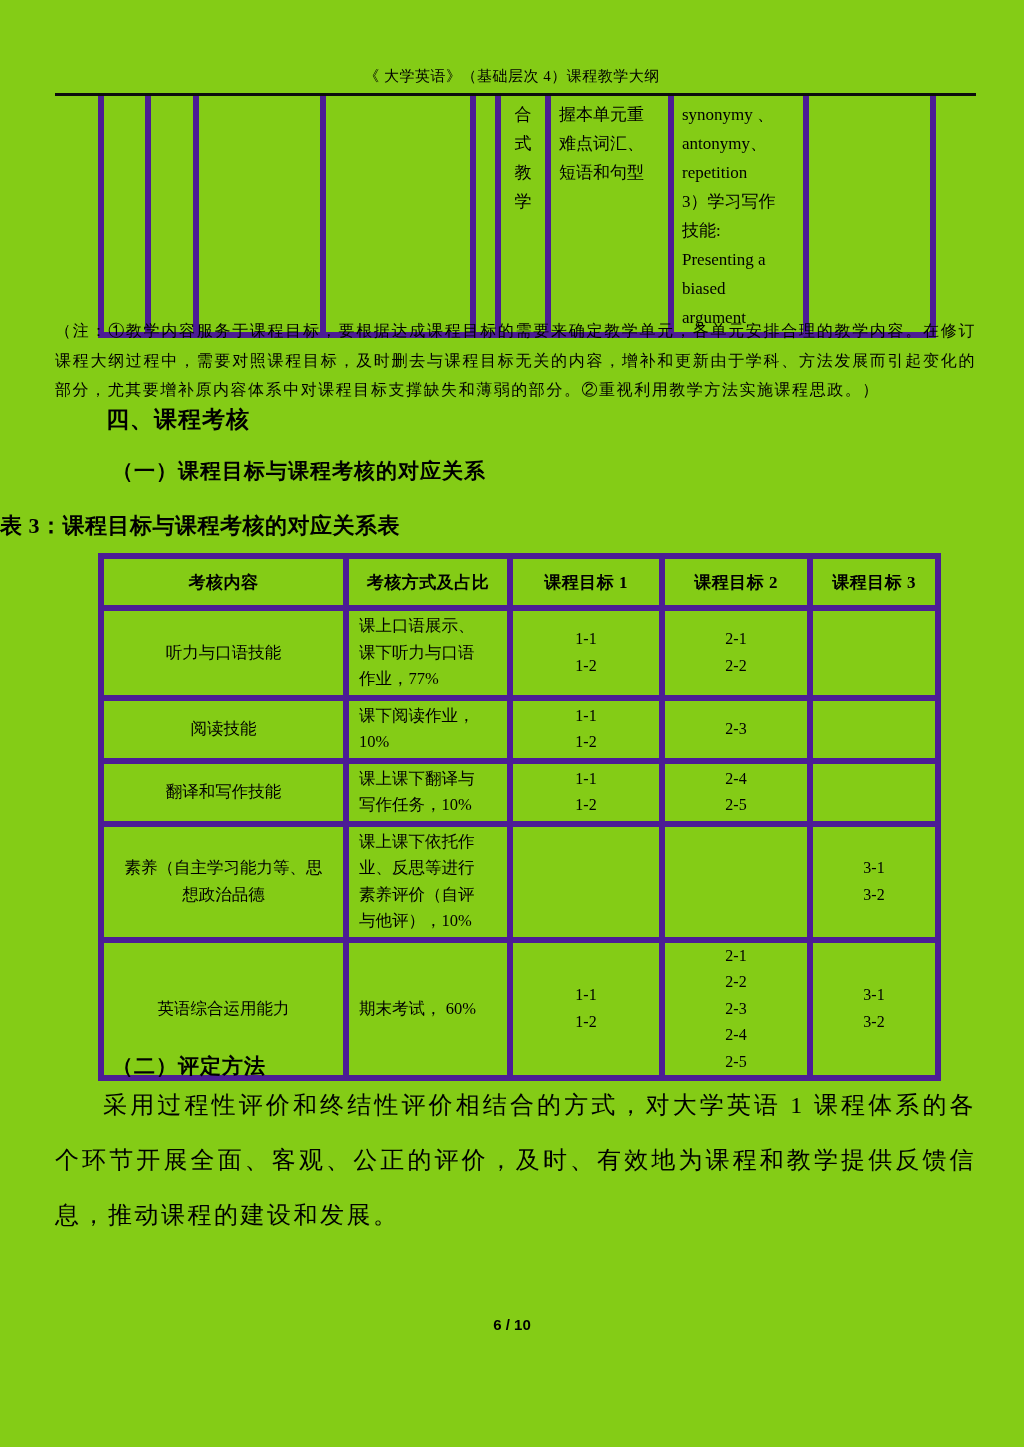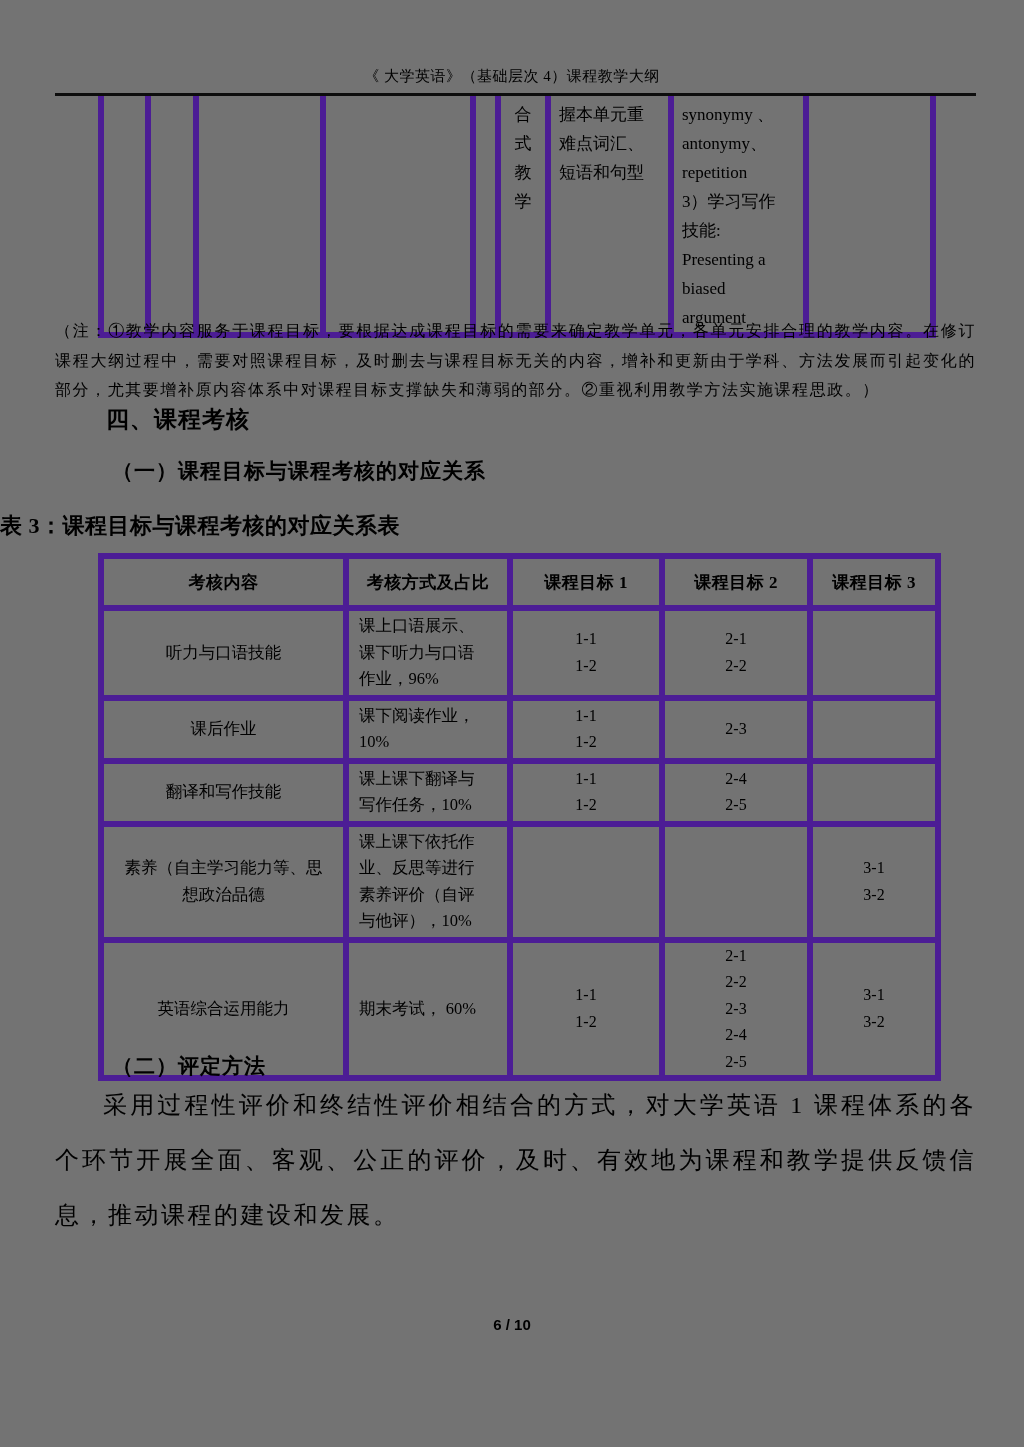--- a/index.html
+++ b/index.html
@@ -1,16 +1,16 @@
 <!DOCTYPE html>
 <html><head>
 <meta charset="utf-8">
 <style>
   html,body{margin:0;padding:0;background:#ededed;}
-  .page{position:relative;width:1024px;height:1447px;background:#737373;margin:0 auto;
+  .page{position:relative;width:1024px;height:1447px;background:#84cc16;margin:0 auto;
         font-family:"Liberation Serif","DejaVu Serif",serif;color:#000;overflow:hidden;}
   .abs{position:absolute;}
 
   
   .page-hdr{top:67px;left:0;width:1024px;text-align:center;font-size:15px;letter-spacing:.5px;}
   .hdr-rule{top:93px;left:55px;width:921px;height:3px;background:#0d0d0d;}
 
   
   table{border-collapse:collapse;table-layout:fixed;}
   td,th{border:6px solid #4c1d95;overflow:hidden;}
@@ -116,29 +116,29 @@
       <th>考核内容</th>
       <th>考核方式及占比</th>
       <th>课程目标 1</th>
       <th>课程目标 2</th>
       <th>课程目标 3</th>
     </tr>
     <tr style="height:78px">
       <td>听力与口语技能</td>
       <td class="left">课上口语展示、
 课下听力与口语
-作业，96%</td>
+作业，77%</td>
       <td class="goal">1-1
 1-2</td>
       <td class="goal">2-1
 2-2</td>
       <td class="goal"></td>
     </tr>
     <tr style="height:57px">
-      <td>课后作业</td>
+      <td>阅读技能</td>
       <td class="left">课下阅读作业，
 10%</td>
       <td class="goal">1-1
 1-2</td>
       <td class="goal">2-3</td>
       <td class="goal"></td>
     </tr>
     <tr style="height:55px">
       <td>翻译和写作技能</td>
       <td class="left">课上课下翻译与

